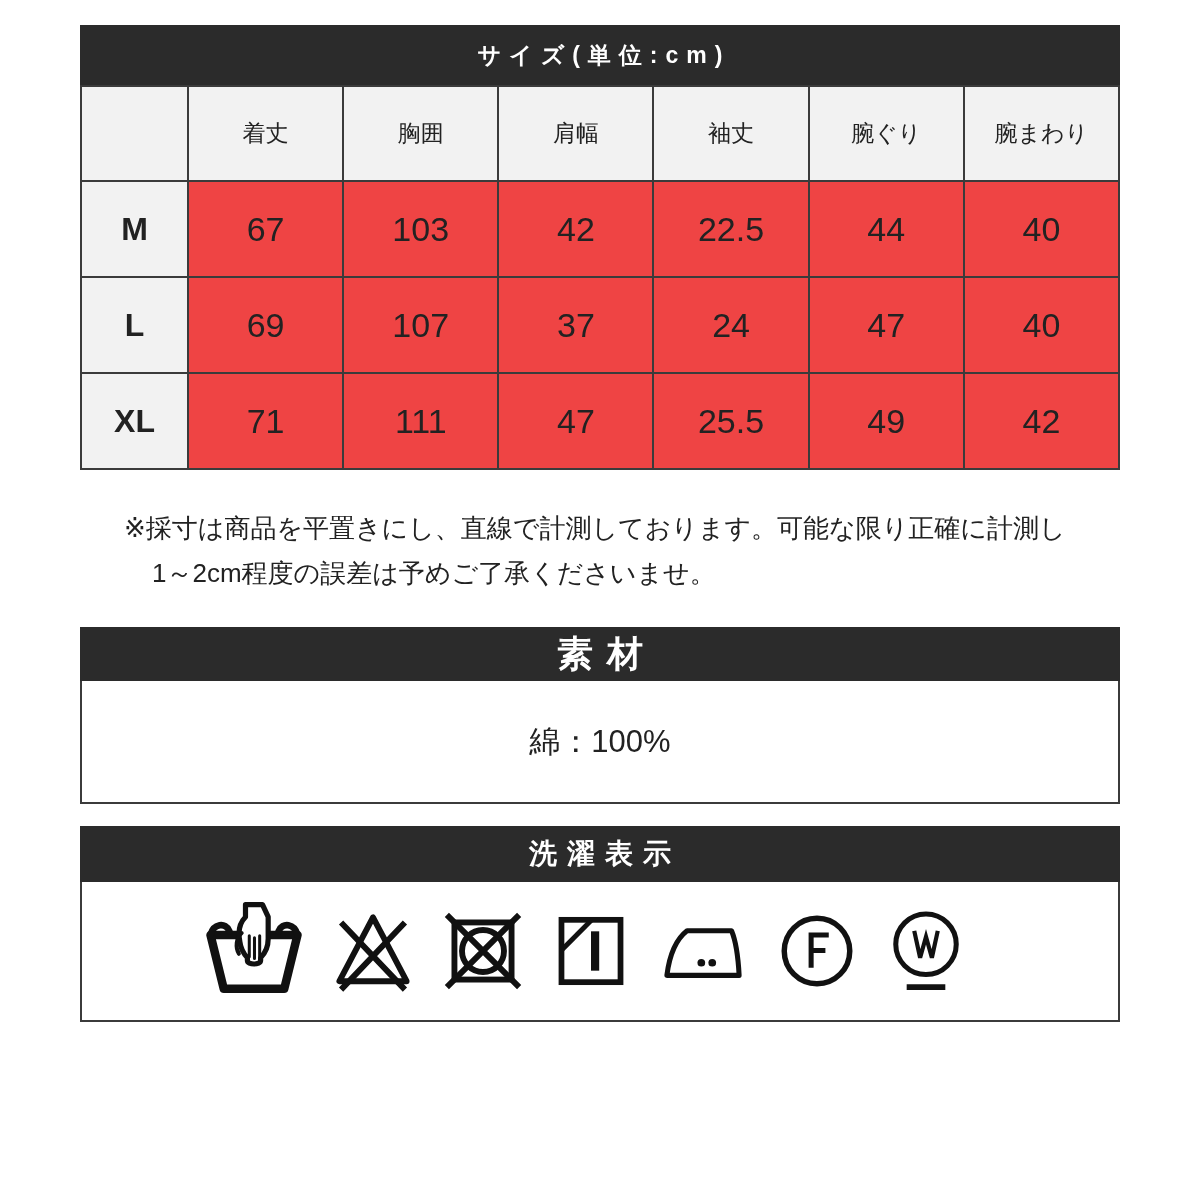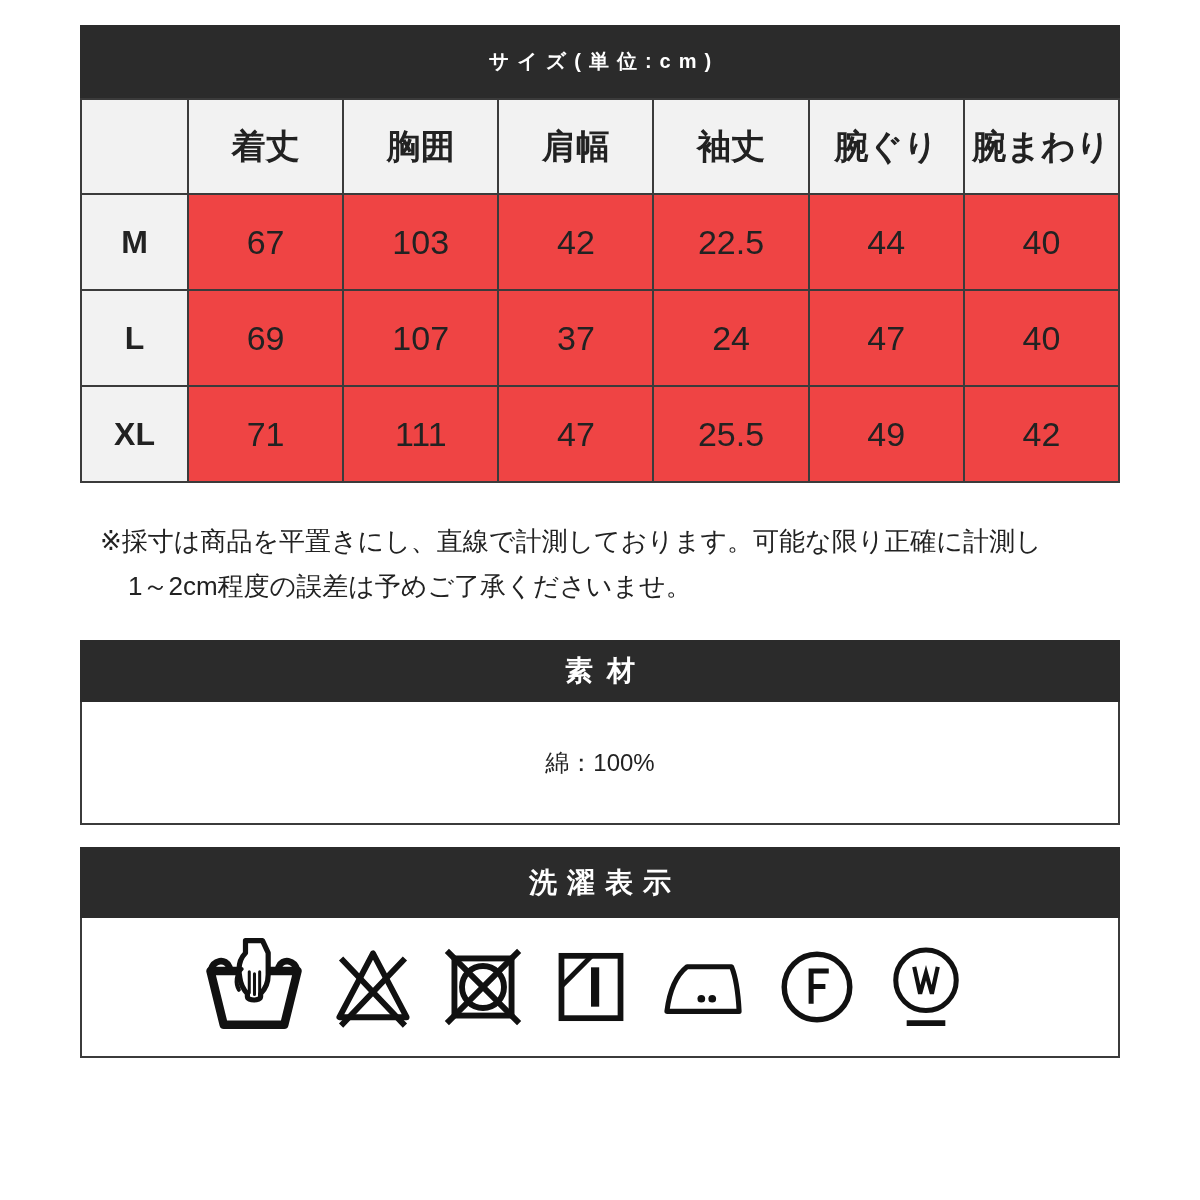--- a/index.html
+++ b/index.html
@@ -21,77 +21,77 @@
     background:#fff;
     overflow:hidden;
   }
   .inner{
     margin:25px 80px 0 80px;
   }
   
   .bar{
     background:var(--bar-bg,#2b2b2b);
     color:var(--bar-text,#fff);
-    height:73px;
+    height:60px;
     display:flex;align-items:center;justify-content:center;
     font-weight:bold;
-    font-size:20px;
+    font-size:23px;
   }
   .bar.size-bar span{letter-spacing:8px;padding-left:8px;}
-  .bar.material-bar{height:62px;font-size:28px;}
+  .bar.material-bar{height:54px;font-size:36px;}
   .bar.material-bar span{letter-spacing:14px;padding-left:14px;}
-  .bar.laundry-bar{height:71px;font-size:28px;}
+  .bar.laundry-bar{height:56px;font-size:28px;}
   .bar.laundry-bar span{letter-spacing:10px;padding-left:10px;}
   
   table.size-table{
     width:100%;
     border-collapse:collapse;
     table-layout:fixed;
   }
   table.size-table th,
   table.size-table td{
     border:2px solid var(--border,#3b3b3b);
     text-align:center;
     vertical-align:middle;
   }
   table.size-table thead tr{height:95px;}
   table.size-table tbody tr{height:96px;}
   table.size-table thead th{
     background:var(--cell-header-bg,#f2f2f2);
-    font-size:34px;font-weight:bold;
+    font-size:23px;font-weight:normal;
   }
   table.size-table tbody th{
     background:var(--cell-header-bg,#f2f2f2);
     font-size:32px;font-weight:bold;
   }
   table.size-table tbody td{
     background:#ef4444;
     font-size:34px;font-weight:normal;
   }
   
-  .notes{margin:36px 0 0 20px;}
+  .notes{margin:36px 0 0 44px;}
   .note{
     font-size:26px;
     line-height:45px;
     padding-left:28px;
     color:var(--text,#222);
   }
   .note .line{display:block;}
   .note .line.first{margin-left:-28px;}
   .note + .note{margin-top:28px;}
   
   .info-section{margin-top:31px;}
   .info-section.laundry{margin-top:22px;}
   .info-content{
     border:2px solid var(--border,#3b3b3b);
     border-top:none;
     background:#fff;
     display:flex;align-items:center;justify-content:center;
   }
-  .material-content{height:123px;font-size:24px;}
+  .material-content{height:123px;font-size:31px;}
   .laundry-content{
     height:140px;
     justify-content:space-between;
     padding:0 150px 0 120px;
   }
   .care-icon{display:block;}
   .care-icon .ln{stroke:#111;fill:none;}
 </style>
 </head>
 <body>

